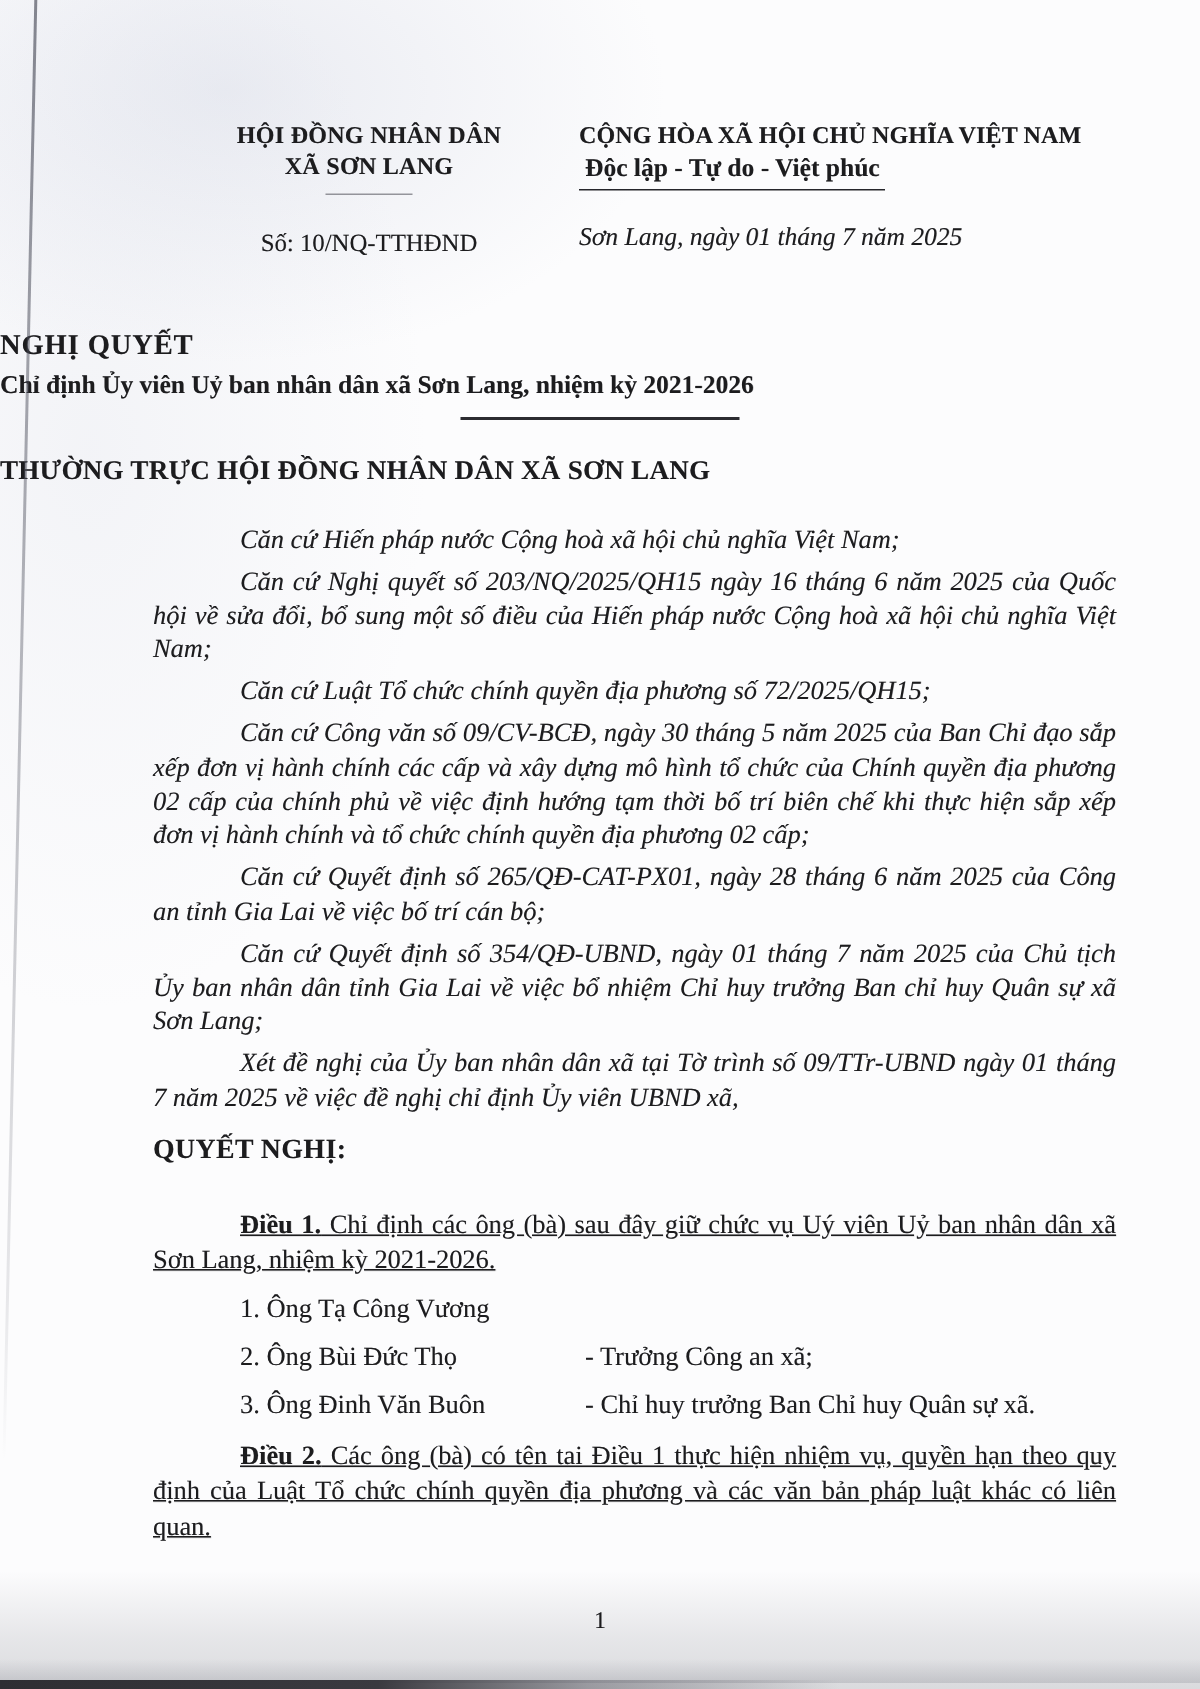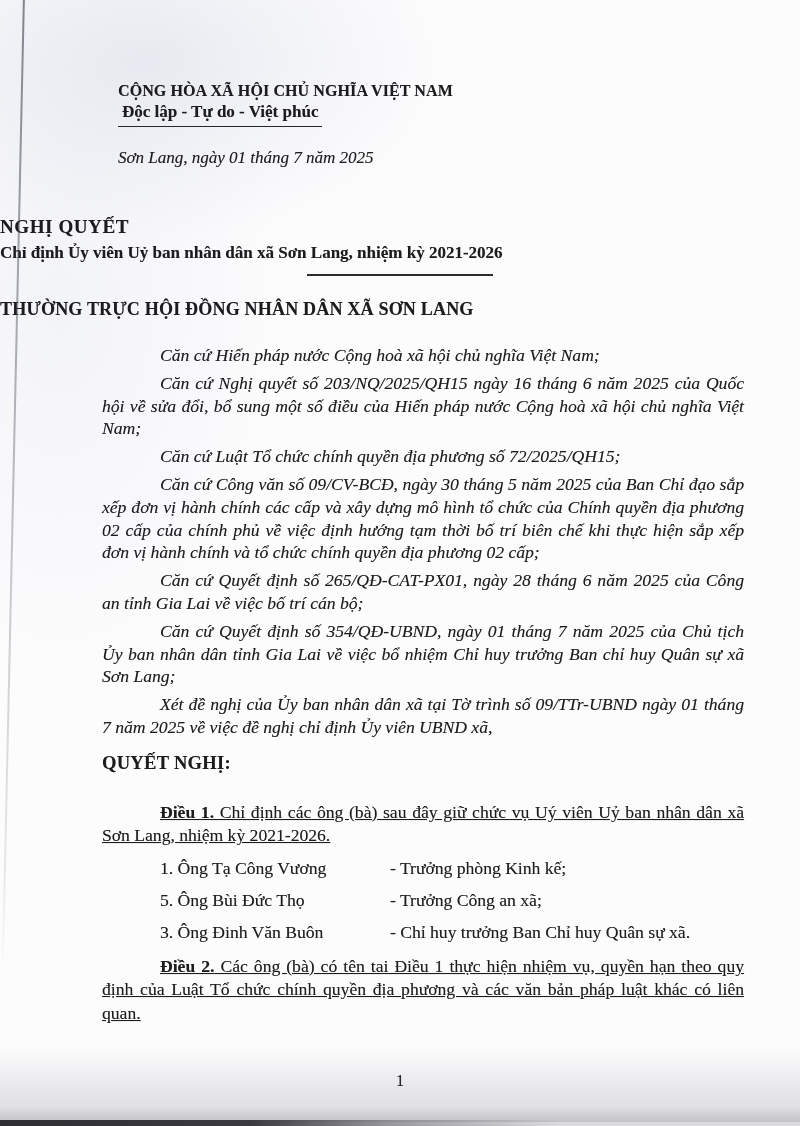--- a/index.html
+++ b/index.html
@@ -65,20 +65,26 @@
   .page-number{position:absolute;left:0;right:0;bottom:36px;text-align:center;font-size:16px;}
 </style>
 </head>
 <body>
 
 <div class="page">
 
   <div class="scan-left-line"></div>
 
   <div class="header">
+    <div class="hdr-left">
+      <div class="org-line txt">HỘI ĐỒNG NHÂN DÂN</div>
+      <div class="org-line txt">XÃ SƠN LANG</div>
+      <div class="org-underline"></div>
+      <div class="doc-number txt">Số: 10/NQ-TTHĐND</div>
+    </div>
     <div class="hdr-right">
       <div class="nation txt">CỘNG HÒA XÃ HỘI CHỦ NGHĨA VIỆT NAM</div>
       <div><span class="motto txt">Độc lập - Tự do - Việt phúc</span></div>
       <div class="dateline txt">Sơn Lang, ngày 01 tháng 7 năm 2025</div>
     </div>
   </div>
 
   <div class="title-block">
     <div class="doc-type txt">NGHỊ QUYẾT</div>
     <div class="doc-subject txt">Chỉ định Ủy viên Uỷ ban nhân dân xã Sơn Lang, nhiệm kỳ 2021-2026</div>
@@ -98,24 +104,23 @@
       <p class="txt">Xét đề nghị của Ủy ban nhân dân xã tại Tờ trình số 09/TTr-UBND ngày 01 tháng 7 năm 2025 về việc đề nghị chỉ định Ủy viên UBND xã,</p>
     </div>
 
     <div class="resolve-heading txt">QUYẾT NGHỊ:</div>
 
     <p class="article"><b class="txt">Điều 1.</b><span class="txt"> Chỉ định các ông (bà) sau đây giữ chức vụ Uý viên Uỷ ban nhân dân xã Sơn Lang, nhiệm kỳ 2021-2026.</span></p>
 
     <div class="appointees">
       <div class="appointee-row">
         <span class="appointee-name txt">1. Ông Tạ Công Vương</span>
-        <span class="appointee-role txt">- Trưởng phòng Kinh kế;</span>
       </div>
       <div class="appointee-row">
-        <span class="appointee-name txt">5. Ông Bùi Đức Thọ</span>
+        <span class="appointee-name txt">2. Ông Bùi Đức Thọ</span>
         <span class="appointee-role txt">- Trưởng Công an xã;</span>
       </div>
       <div class="appointee-row">
         <span class="appointee-name txt">3. Ông Đinh Văn Buôn</span>
         <span class="appointee-role txt">- Chỉ huy trưởng Ban Chỉ huy Quân sự xã.</span>
       </div>
     </div>
 
     <p class="article"><b class="txt">Điều 2.</b><span class="txt"> Các ông (bà) có tên tai Điều 1 thực hiện nhiệm vụ, quyền hạn theo quy định của Luật Tổ chức chính quyền địa phương và các văn bản pháp luật khác có liên quan.</span></p>
   </div>

